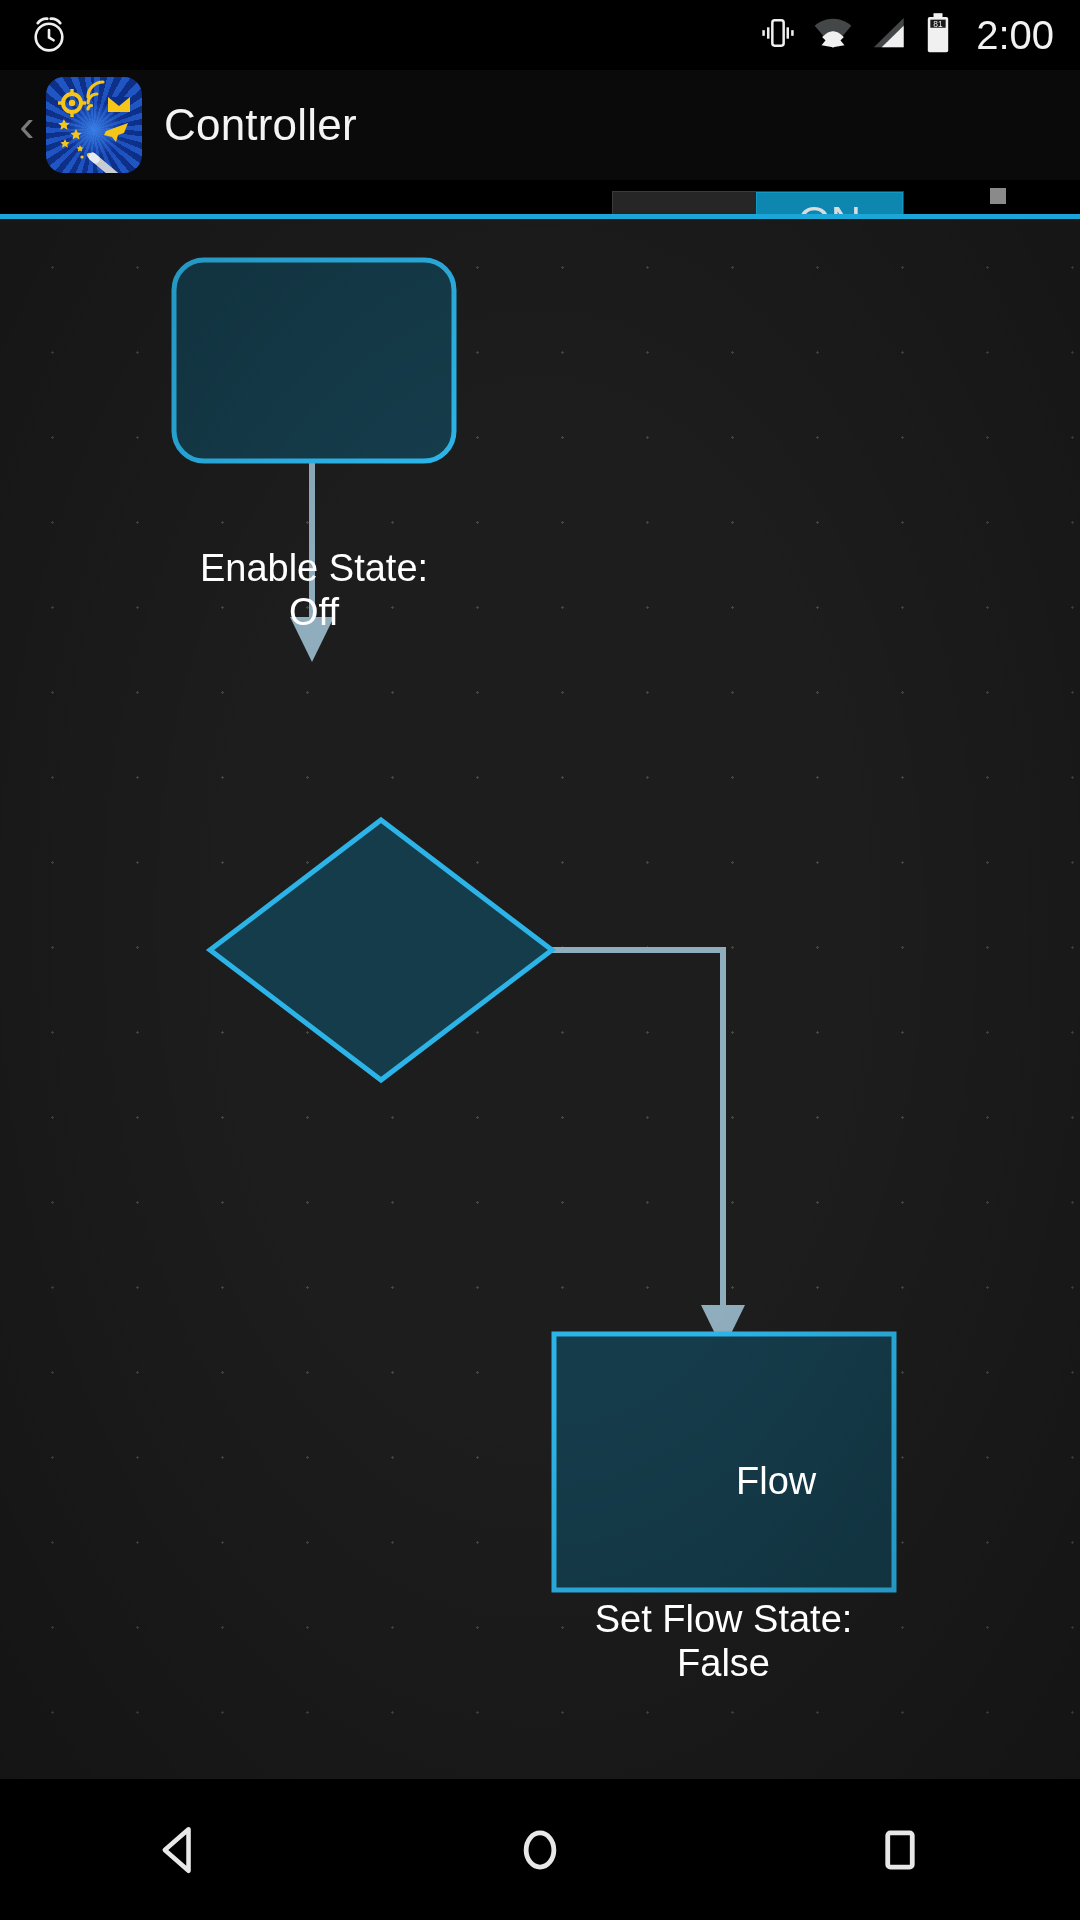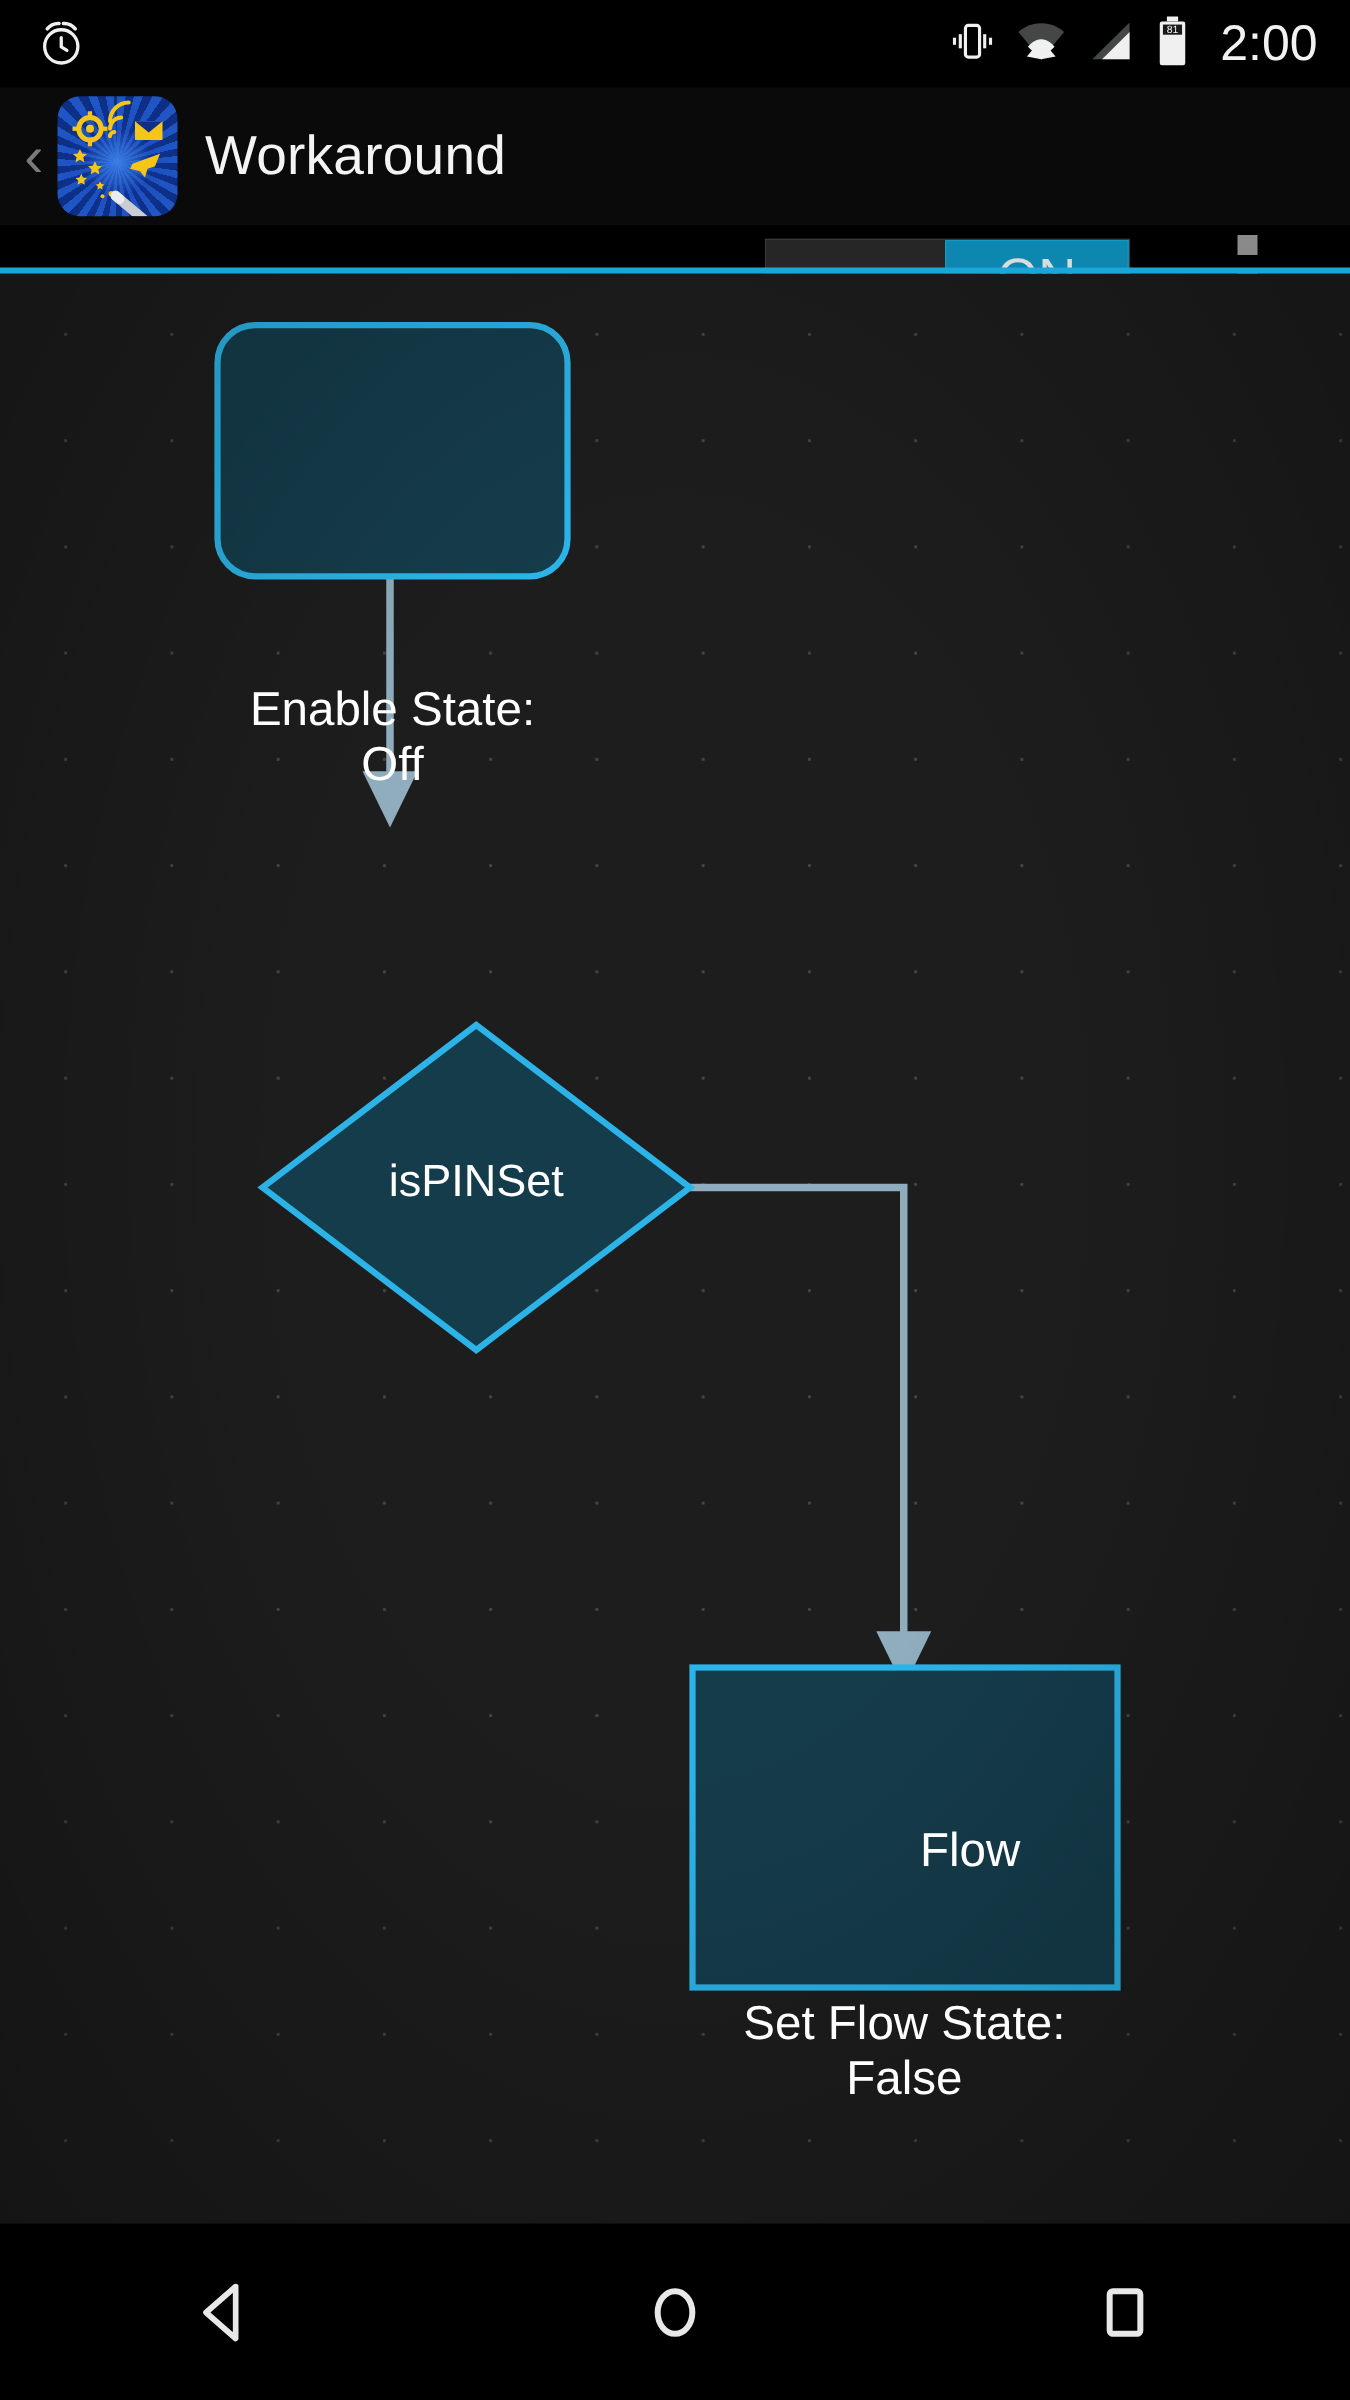--- a/index.html
+++ b/index.html
@@ -193,21 +193,21 @@
           <circle cx="36" cy="80" r="1.6"></circle>
         </g>
 
         <g>
           <rect x="46" y="74" width="44" height="8" rx="4" transform="rotate(40 46 74)" fill="#c9cdd2"></rect>
           <rect x="46" y="74" width="12" height="8" rx="4" transform="rotate(40 46 74)" fill="#e9ecef"></rect>
         </g>
       </svg>
     </div>
 
-    <div class="app-title">Workaround</div>
+    <div class="app-title">Controller</div>
 
     <div class="toggle">
       <div class="track"></div>
       <div class="thumb">ON</div>
     </div>
 
     <div class="overflow">
       <i></i>
       <i></i>
       <i></i>
@@ -234,21 +234,20 @@
 
       <polygon points="381,601 552,731 381,861 210,731" fill="#153c4b" stroke="#2cb4e8" stroke-width="5"></polygon>
 
       <rect x="554" y="1115" width="340" height="256" fill="#153c4b" stroke="#2cb4e8" stroke-width="5"></rect>
     </svg>
 
     <div class="vignette"></div>
 
     <div class="node-label" id="lbl-display">Enable State: Off</div>
 
-    <div class="node-label" id="lbl-decision">isPINSet</div>
 
     <div class="node-label" id="lbl-false">Flow</div>
 
     <div class="node-label" id="lbl-action">
       <div>Set Flow State:</div>
       <div>False</div>
     </div>
   </div>
 
   <div class="nav-bar">

